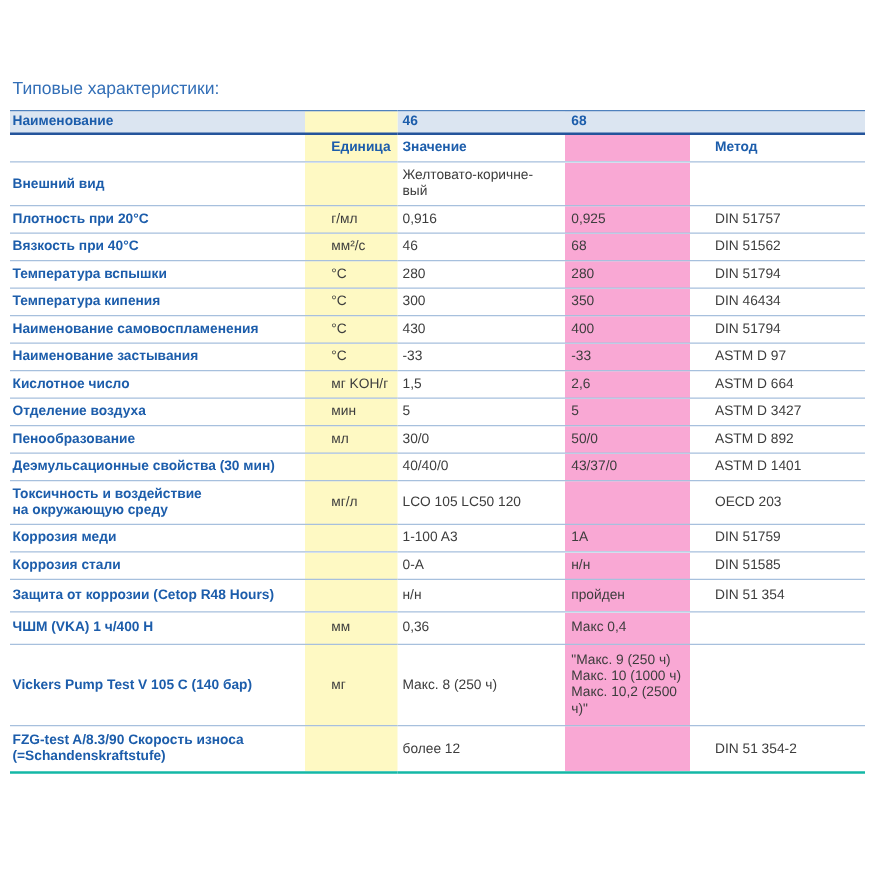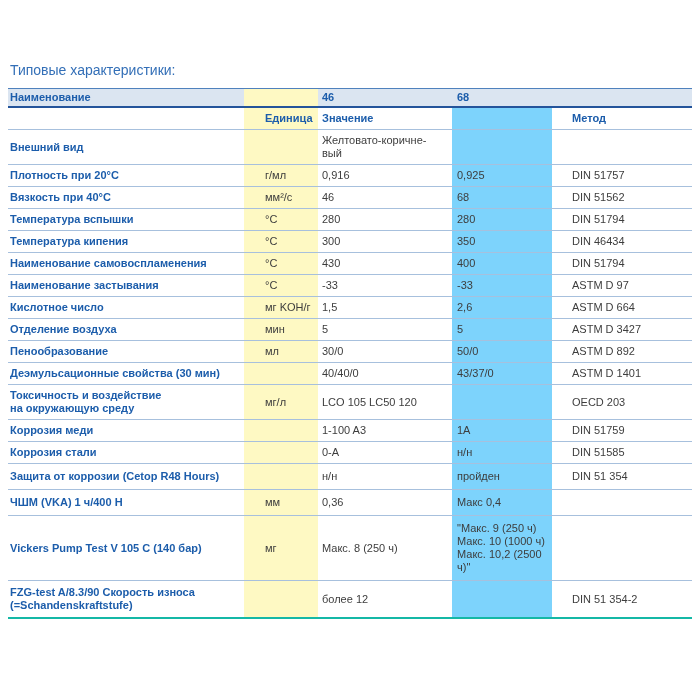--- a/index.html
+++ b/index.html
@@ -20,21 +20,21 @@
   col.w1{width:236px;} col.w2{width:74px;} col.w3{width:134px;}
   col.w4{width:100px;} col.w5{width:140px;}
   td{
     font-size:11px;line-height:13px;vertical-align:middle;
     padding:4px 4px 4px 4px;color:#3d3d3d;white-space:pre-line;
     overflow:hidden;
   }
   td.c1{padding-left:2px;color:#1c5dab;font-weight:bold;}
   td.c2{padding-left:21px;background:#fef9c3;}
   td.c3{padding-left:4px;margin-top:29px;}
-  td.c4{padding-left:5px;background:#7dd3fc;}
+  td.c4{padding-left:5px;background:#f9a8d4;}
   td.c5{padding-left:20px;}
   tr{border-bottom:1px solid #a7c0dd;}
   tr.hr1{background:#dbe5f1;border-bottom:2px solid #24549b;}
   tr.hr1 td{padding-top:2px;padding-bottom:2px;color:#1c5dab;font-weight:bold;}
   tr.hr1 td.c4{background:#dbe5f1;}
   tr.hr2 td{color:#1c5dab;font-weight:bold;}
   tr.pad6 td{padding-top:6px;padding-bottom:6px;}
   tr.pad5 td{padding-top:5px;padding-bottom:5px;}
   tr:last-child{border-bottom:none;}
 </style>

